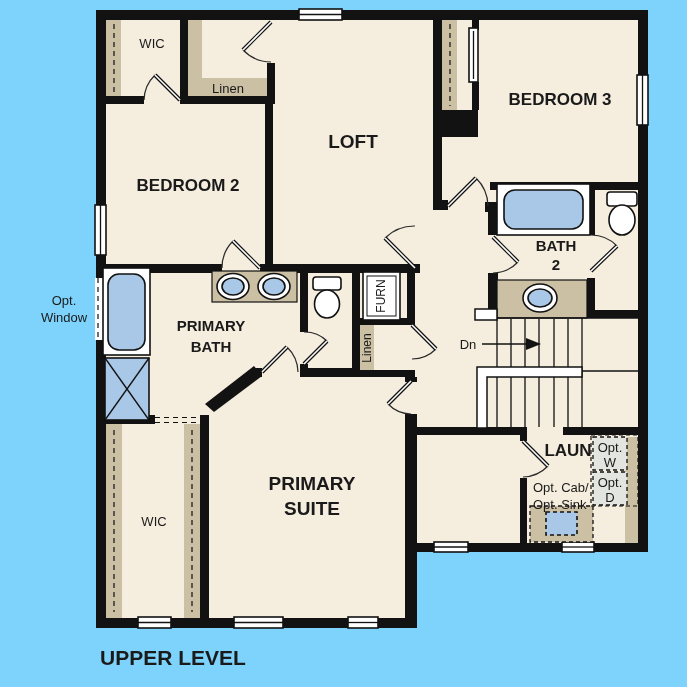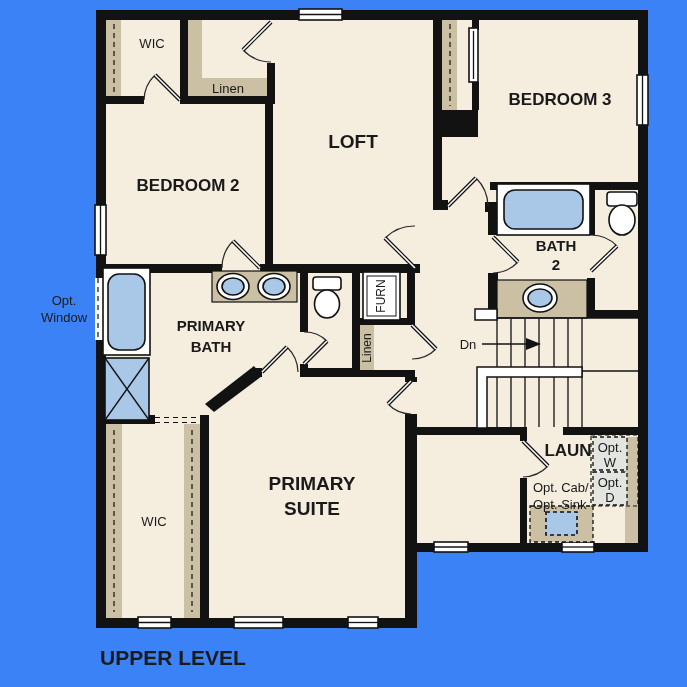--- a/index.html
+++ b/index.html
@@ -1,16 +1,16 @@
 <!DOCTYPE html>
 <html style="--wall: #121212; --floor: #f5edde; --counter: #cbbfa4; --fixture: #a9c7e6; --optional: #e3e5e0;"><head>
 <meta charset="utf-8">
 <style>
   html,body{margin:0;padding:0;background:#ffffff;}
-  .canvas{position:relative;width:687px;height:687px;background:#3b82f6;overflow:hidden;
+  .canvas{position:relative;width:687px;height:687px;background:#7dd3fc;overflow:hidden;
           font-family:"Liberation Sans", sans-serif;}
   svg{position:absolute;left:0;top:0;}
   .floor{fill:var(--floor,#f5edde);}
   .wall{fill:var(--wall,#121212);}
   .tan{fill:var(--counter,#cbbfa4);stroke:#121212;stroke-width:1.2;}
   .tanp{fill:var(--counter,#cbbfa4);}
   .blue{fill:var(--fixture,#a9c7e6);stroke:#121212;stroke-width:1.6;}
   .wht{fill:#ffffff;stroke:#121212;stroke-width:1.6;}
   .optbox{fill:var(--optional,#e3e5e0);stroke:#121212;stroke-width:1.3;stroke-dasharray:4 3;}
   .dashln{stroke:#121212;stroke-width:1.2;fill:none;stroke-dasharray:5 4;}

